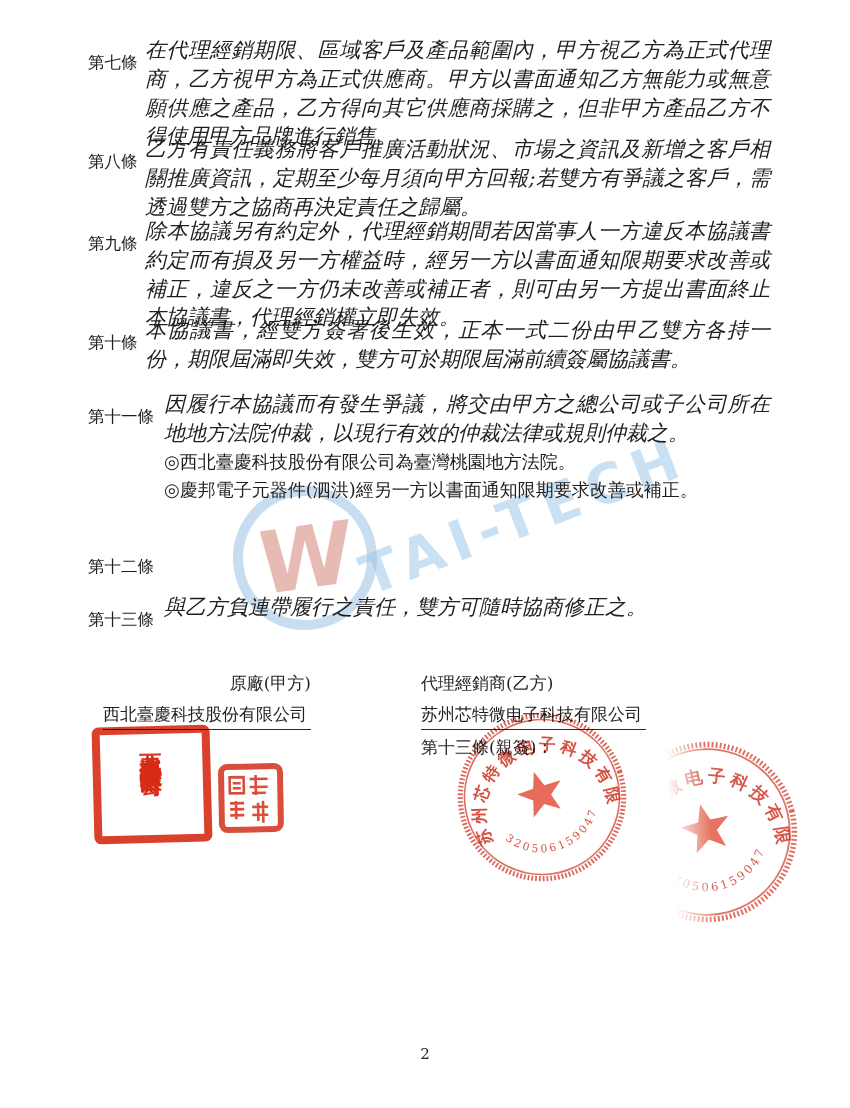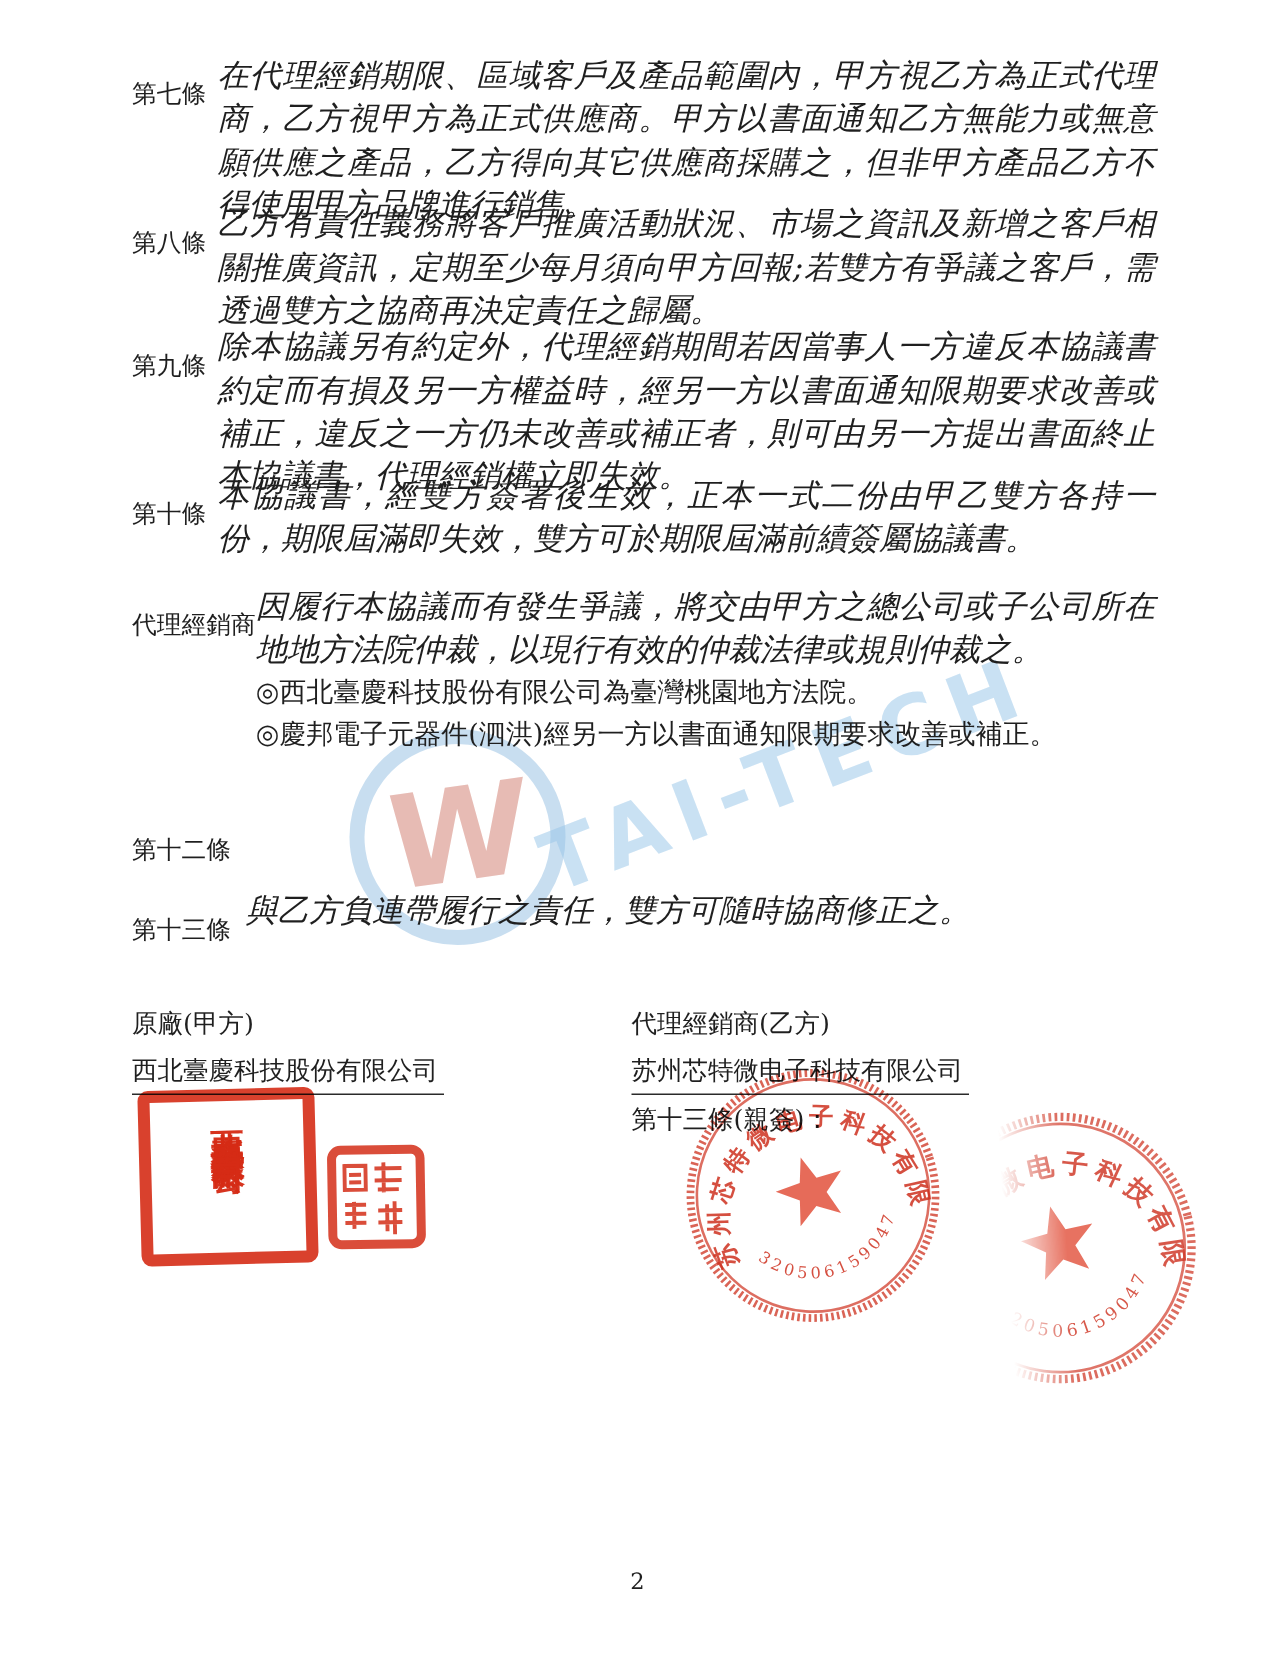--- a/index.html
+++ b/index.html
@@ -10,21 +10,21 @@
   }
   
   .clause{position:absolute;left:88px;width:682px;display:flex;z-index:2;}
   .clabel{flex:0 0 57px;font-size:16.5px;line-height:28.8px;white-space:nowrap;margin-top:13px;}
   .clause.w4 .clabel{flex:0 0 76px;}
   .cbody{flex:1;}
   .ctext{font-size:21px;line-height:28.8px;text-align:justify;text-justify:inter-ideograph;font-style:italic;}
   .sub{font-size:18px;line-height:28.2px;}
   
   .sig{position:absolute;top:668px;z-index:2;}
-  .sig-a{left:88px;}
+  .sig-a{left:103px;text-align:right;}
   .sig-b{left:421px;}
   .sig-role{font-size:17px;line-height:30px;}
   .sig-company{display:inline-block;font-size:17px;line-height:24px;margin-top:4px;
     border-bottom:1.4px solid #2a2a2a;padding:0 4px 3px 0;}
   .sig-signer{font-size:17px;line-height:24px;margin-top:5px;}
   
   .wm-logo{position:absolute;left:233px;top:486px;width:144px;height:144px;z-index:1;
     border:10px solid rgba(139,186,224,.48);border-radius:50%;box-sizing:border-box;
     transform:rotate(-8deg);display:flex;align-items:center;justify-content:center;}
   .wm-w{font-family:"DejaVu Sans","Liberation Sans",sans-serif;font-weight:bold;
@@ -82,21 +82,21 @@
 </div>
 
 <div class="clause" style="top:316px">
   <span class="clabel">第十條</span>
   <div class="cbody">
       <div class="ctext">本協議書，經雙方簽署後生效，正本一式二份由甲乙雙方各持一份，期限屆滿即失效，雙方可於期限屆滿前續簽屬協議書。</div>
     </div>
 </div>
 
 <div class="clause w4" style="top:390px">
-  <span class="clabel">代理經銷商</span>
+  <span class="clabel">第十一條</span>
   <div class="cbody">
     <div class="ctext">因履行本協議而有發生爭議，將交由甲方之總公司或子公司所在地地方法院仲裁，以現行有效的仲裁法律或規則仲裁之。</div>
     <div class="sub">◎西北臺慶科技股份有限公司為臺灣桃園地方法院。</div>
     <div class="sub">◎慶邦電子元器件(泗洪)經另一方以書面通知限期要求改善或補正。</div>
   </div>
 </div>
 
 <div class="clause w4" style="top:540px">
   <span class="clabel">第十二條</span>
 </div>

